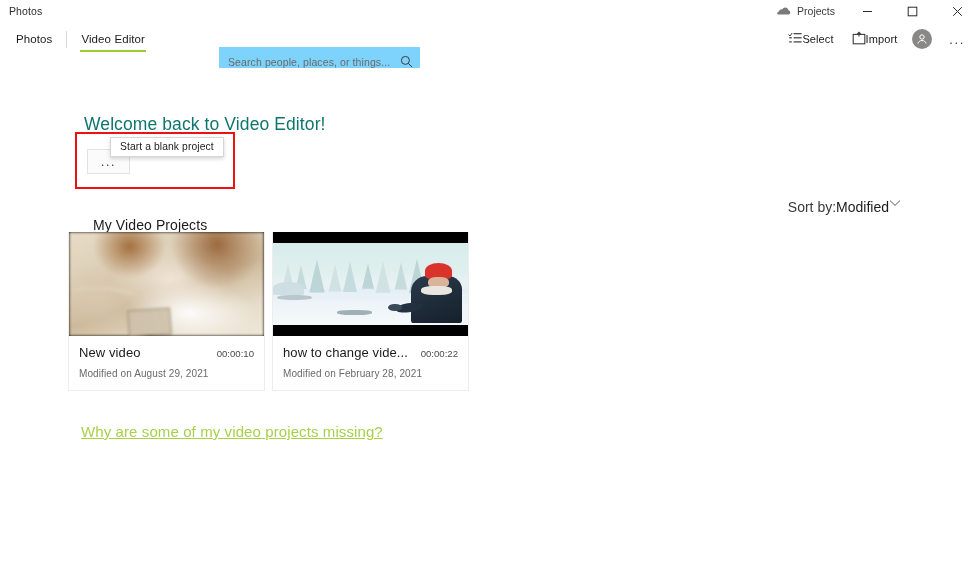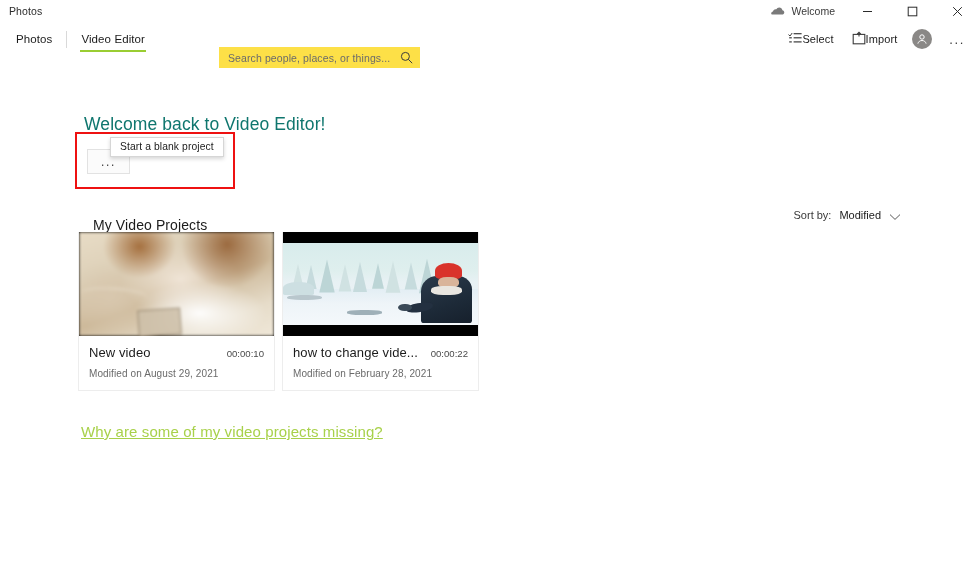--- a/index.html
+++ b/index.html
@@ -91,23 +91,23 @@
     background: #d9d9d9;
     margin: 0 2px;
   }
 
   .searchbox {
     position: absolute;
     left: 219px;
     top: 25px;
     width: 201px;
     height: 21px;
-    background: #fde047;
-    display: flex;
-    align-items: center;
+    background: #7dd3fc;
+    display: flex;
+    align-items: flex-end;
     padding: 0 7px 0 9px;
   }
   .searchbox input {
     flex: 1;
     border: 0;
     outline: 0;
     background: transparent;
     font-family: "Liberation Sans", sans-serif;
     font-size: 10.5px;
     color: #6b6b6b;
@@ -244,34 +244,33 @@
     color: #1b1b1b;
     letter-spacing: .1px;
     margin: 12px;
     text-align: right;
   }
   .sortby {
     position: absolute;
     right: 79px;
     top: 143px;
     display: flex;
-    align-items: flex-end;
-    gap: 8px;
+    align-items: flex-start;
     height: 22px;
-    font-size: 11px;
+    font-size: 14px;
     color: #1b1b1b;
   }
   .sortby-label { color: #3a3a3a; }
   .sortby-value { color: #1b1b1b; }
   .chev { color: #5a5a5a; display:block; }
 
   
   .cards {
     position: absolute;
-    left: 78px;
+    left: 68px;
     top: 176px;
     display: flex;
     gap: 7px;
   }
   .card {
     width: 197px;
     background: #ffffff;
     border: 1px solid #ededed;
     border-top: none;
   }
@@ -438,21 +437,21 @@
   <span class="titlebar-app-name">Photos</span>
 
   <div class="titlebar-right">
 
     <div class="onedrive-chip">
       <span>
         <svg class="cloud-ico" width="14" height="10" viewBox="0 0 14 10" fill="none" xmlns="http://www.w3.org/2000/svg">
           <path d="M3.3 8.6h7.6c1.4 0 2.4-1 2.4-2.2 0-1.1-.8-2-1.9-2.2-.2-1.6-1.5-2.8-3.2-2.8-1.3 0-2.4.8-2.9 1.9-.2-.1-.5-.1-.7-.1C3.2 3.2 2.1 4.2 2 5.5.9 5.7.2 6.5.2 7.4c0 .7.5 1.2 1.2 1.2h1.9z" fill="#7a7a7a"></path>
         </svg>
       </span>
-      <span>Welcome</span>
+      <span>Projects</span>
     </div>
 
     <div class="winbtn">
       <svg width="11" height="11" viewBox="0 0 11 11">
           <line x1="1" y1="5.5" x2="10" y2="5.5" stroke="currentColor" stroke-width="1"></line>
         </svg>
     </div>
     <div class="winbtn">
       <svg width="11" height="11" viewBox="0 0 11 11">
           <rect x="1.2" y="1.2" width="8.6" height="8.6" fill="none" stroke="currentColor" stroke-width="1"></rect>

